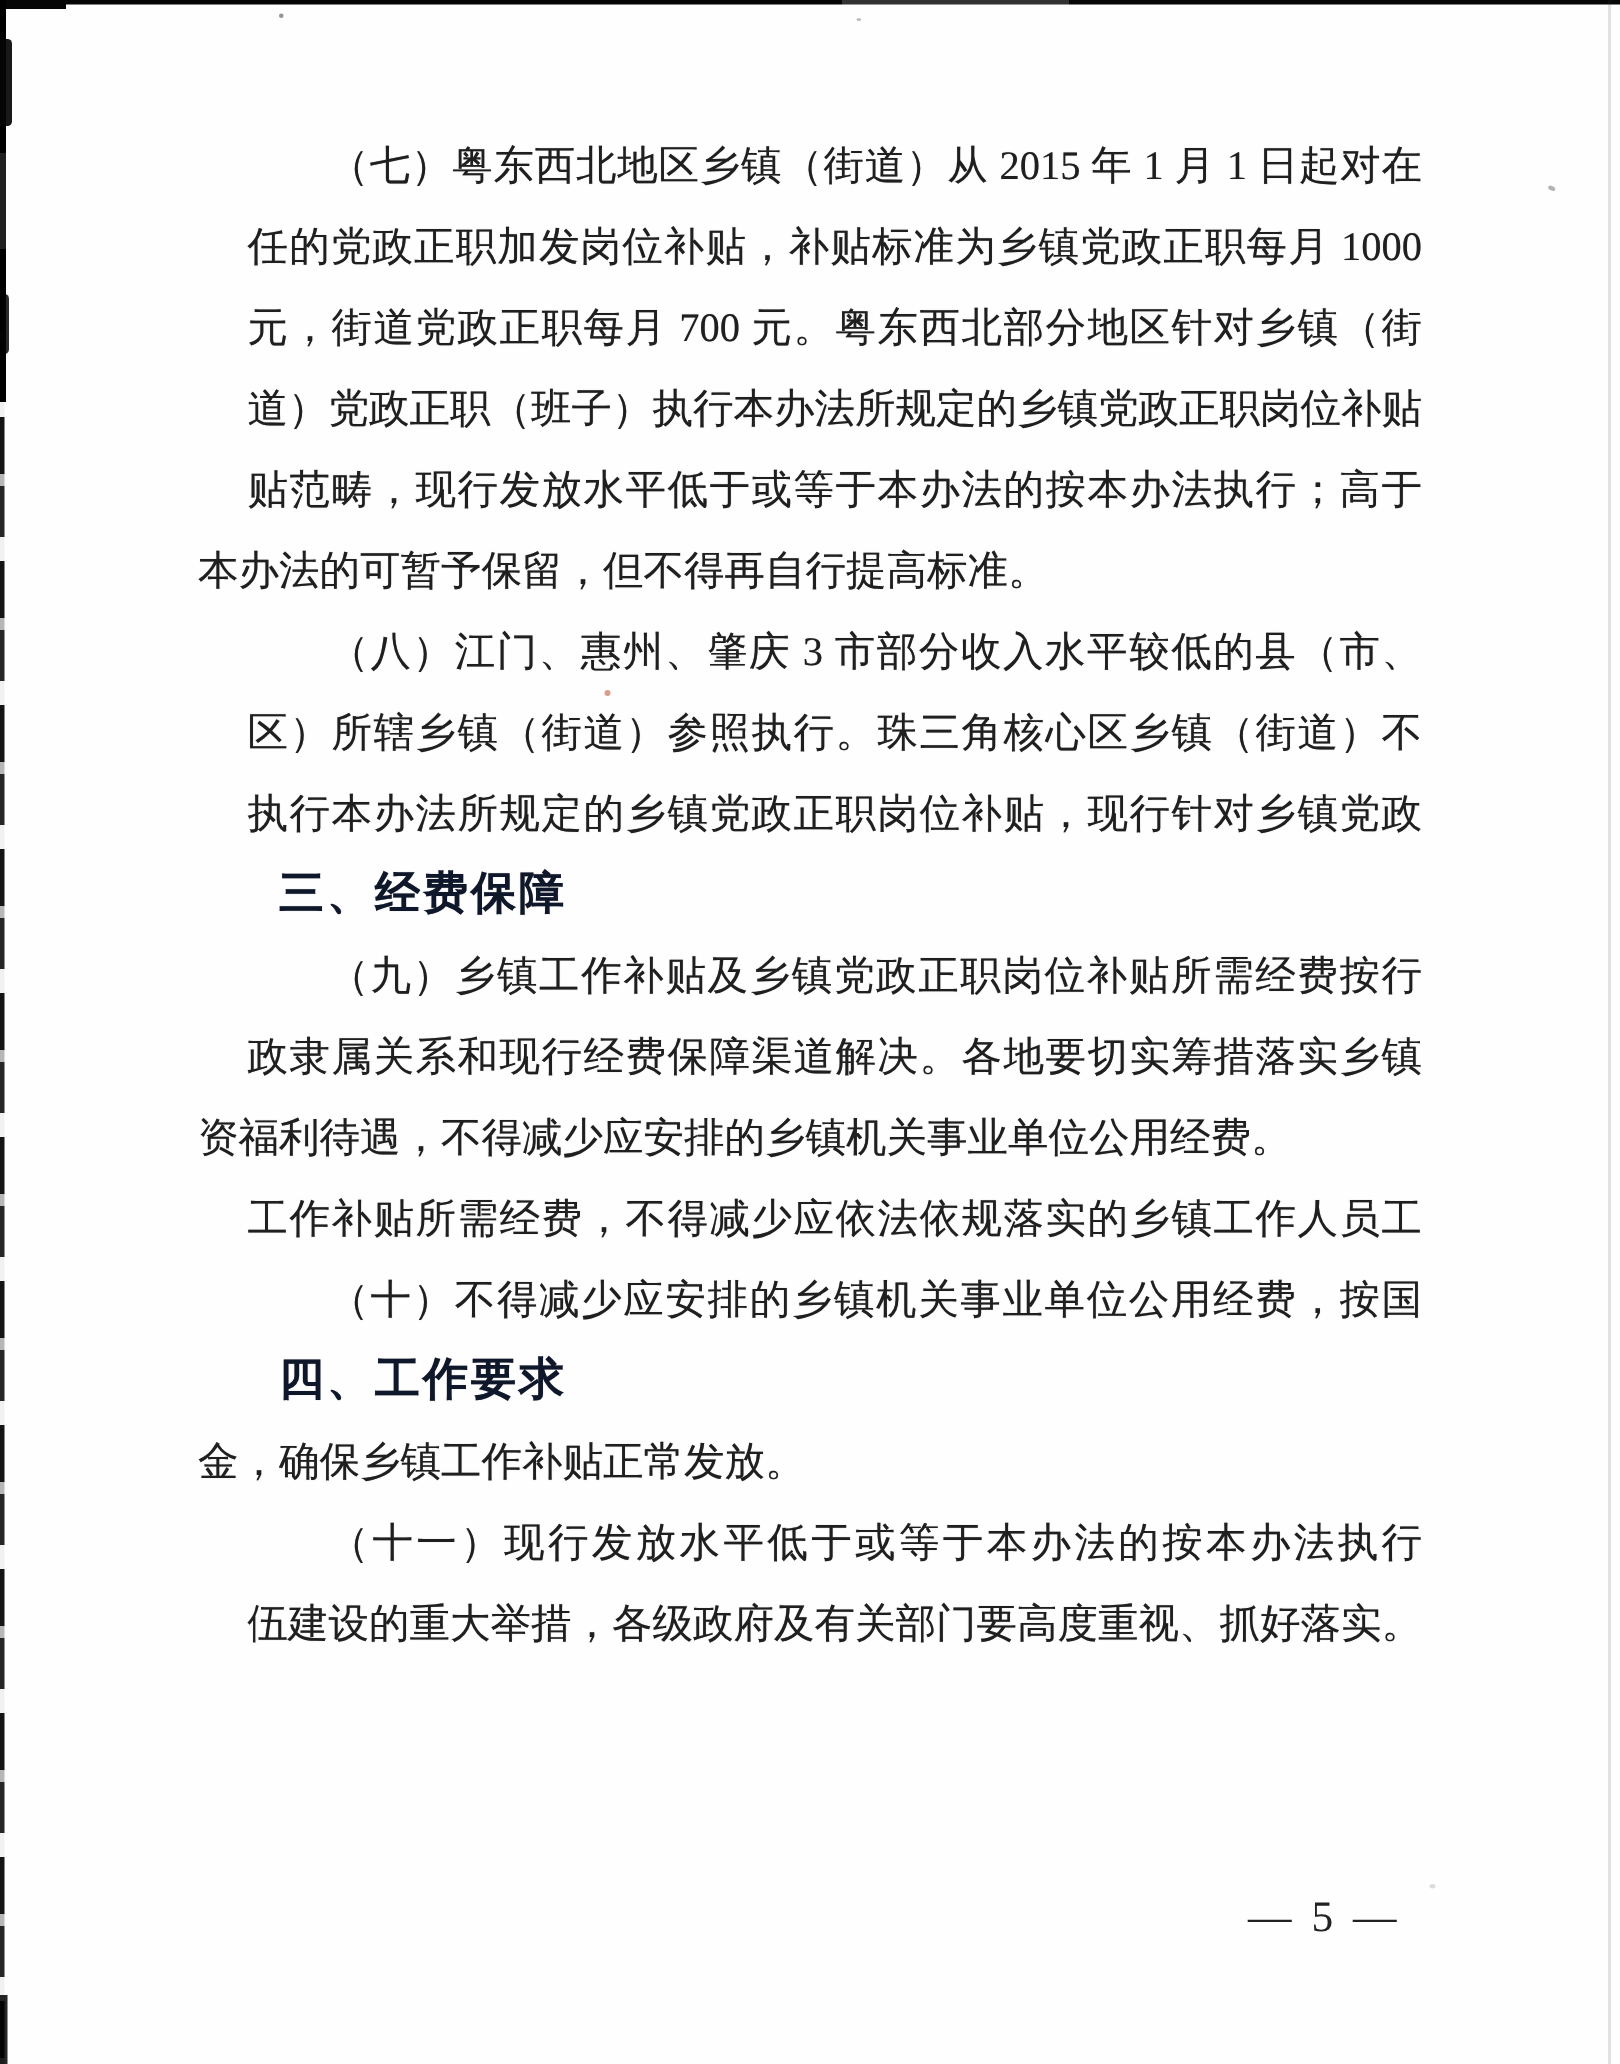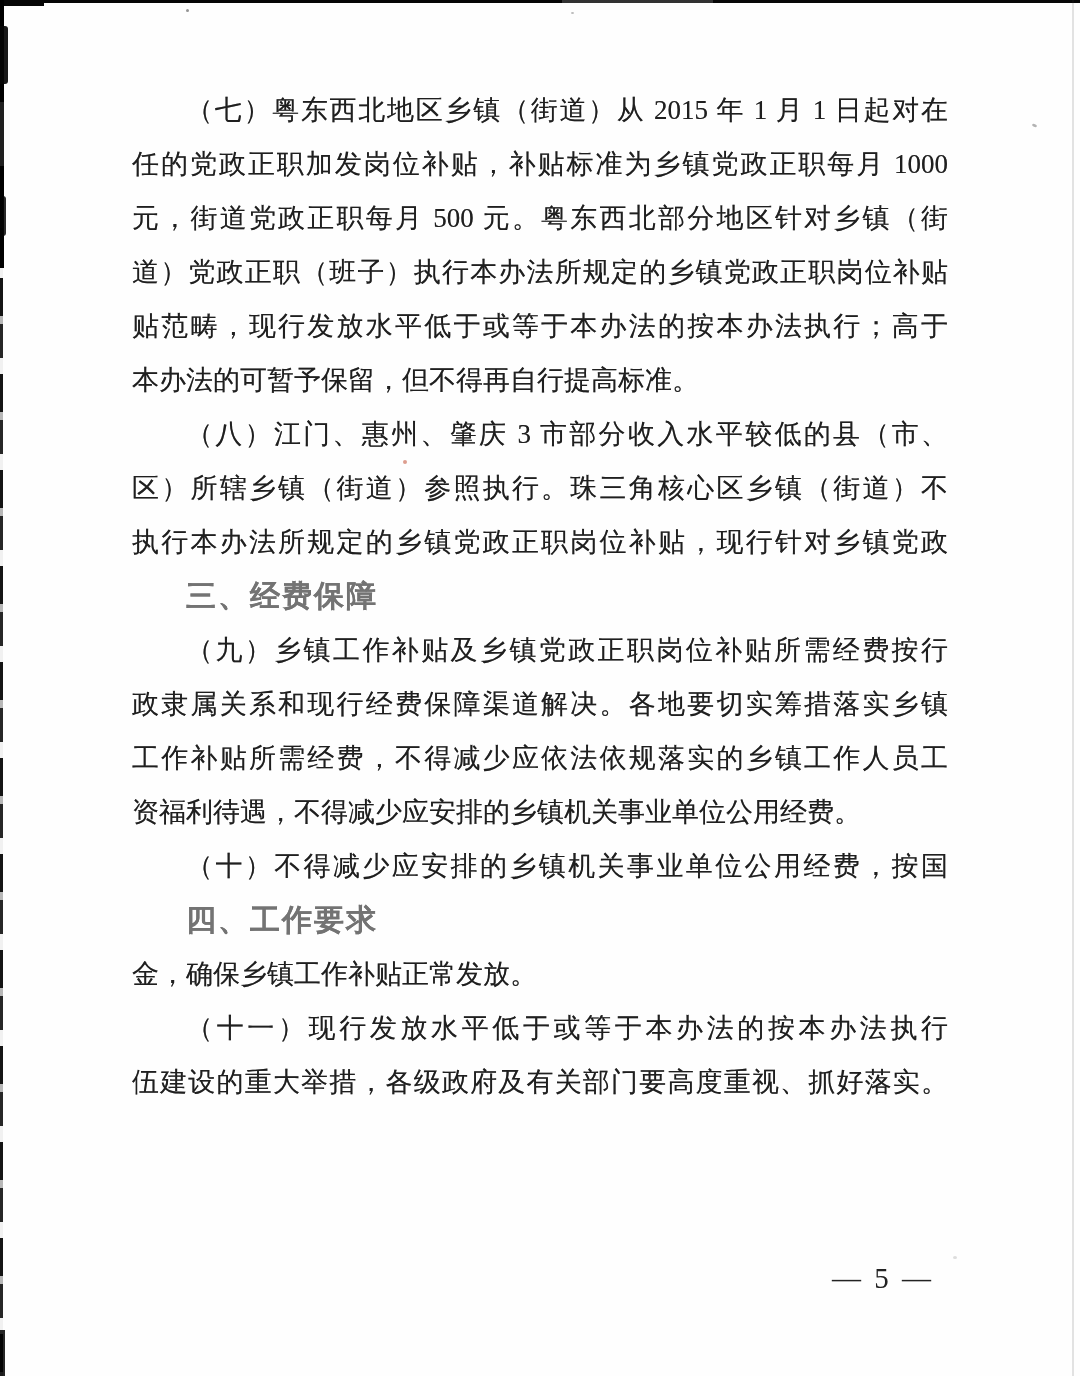--- a/index.html
+++ b/index.html
@@ -27,28 +27,29 @@
     font-size: 27px;
     line-height: 54px;
     height: 54px;
     white-space: nowrap;
     text-shadow: 0 0 0.5px rgba(30,30,30,0.55);
   }
   .jfull {
     white-space: normal;
     text-align: justify;
     text-align-last: justify;
+    margin-left: 33px;
   }
   .first { text-indent: 54px; }
   .heading {
     font-family: "Liberation Sans", "DejaVu Sans", sans-serif;
     font-weight: 700;
     font-size: 30px;
     padding-left: 54px;
-    color: #737373;
+    color: #0f172a;
     letter-spacing: 2px;
   }
   .page-number {
     position: absolute;
     left: 132px; top: 1256px;
     width: 816px;
     height: 44px;
     line-height: 44px;
     text-align: right;
     padding-right: 14px;
@@ -106,32 +107,32 @@
   <div class="art edge-right"></div>
   <div class="art speck speck-a"></div>
   <div class="art speck speck-b"></div>
   <div class="art speck speck-c"></div>
   <div class="art speck speck-d"></div>
   <div class="art speck speck-e"></div>
 
   <main class="text-block">
     <div class="line first jfull">（七）粤东西北地区乡镇（街道）从 2015 年 1 月 1 日起对在</div>
     <div class="line jfull">任的党政正职加发岗位补贴，补贴标准为乡镇党政正职每月 1000</div>
-    <div class="line jfull">元，街道党政正职每月 500 元。粤东西北部分地区针对乡镇（街</div>
+    <div class="line jfull">元，街道党政正职每月 700 元。粤东西北部分地区针对乡镇（街</div>
     <div class="line jfull">道）党政正职（班子）执行本办法所规定的乡镇党政正职岗位补贴</div>
     <div class="line jfull">贴范畴，现行发放水平低于或等于本办法的按本办法执行；高于</div>
     <div class="line">本办法的可暂予保留，但不得再自行提高标准。</div>
     <div class="line first jfull">（八）江门、惠州、肇庆 3 市部分收入水平较低的县（市、</div>
     <div class="line jfull">区）所辖乡镇（街道）参照执行。珠三角核心区乡镇（街道）不</div>
     <div class="line jfull">执行本办法所规定的乡镇党政正职岗位补贴，现行针对乡镇党政</div>
     <div class="line heading">三、经费保障</div>
     <div class="line first jfull">（九）乡镇工作补贴及乡镇党政正职岗位补贴所需经费按行</div>
     <div class="line jfull">政隶属关系和现行经费保障渠道解决。各地要切实筹措落实乡镇</div>
+    <div class="line">资福利待遇，不得减少应安排的乡镇机关事业单位公用经费。</div>
     <div class="line jfull">工作补贴所需经费，不得减少应依法依规落实的乡镇工作人员工</div>
-    <div class="line">资福利待遇，不得减少应安排的乡镇机关事业单位公用经费。</div>
     <div class="line first jfull">（十）不得减少应安排的乡镇机关事业单位公用经费，按国</div>
     <div class="line heading">四、工作要求</div>
     <div class="line">金，确保乡镇工作补贴正常发放。</div>
     <div class="line first jfull">（十一）现行发放水平低于或等于本办法的按本办法执行</div>
     <div class="line jfull">伍建设的重大举措，各级政府及有关部门要高度重视、抓好落实。</div>
   </main>
 
   <div class="page-number">— 5 —</div>
 </div>
 

